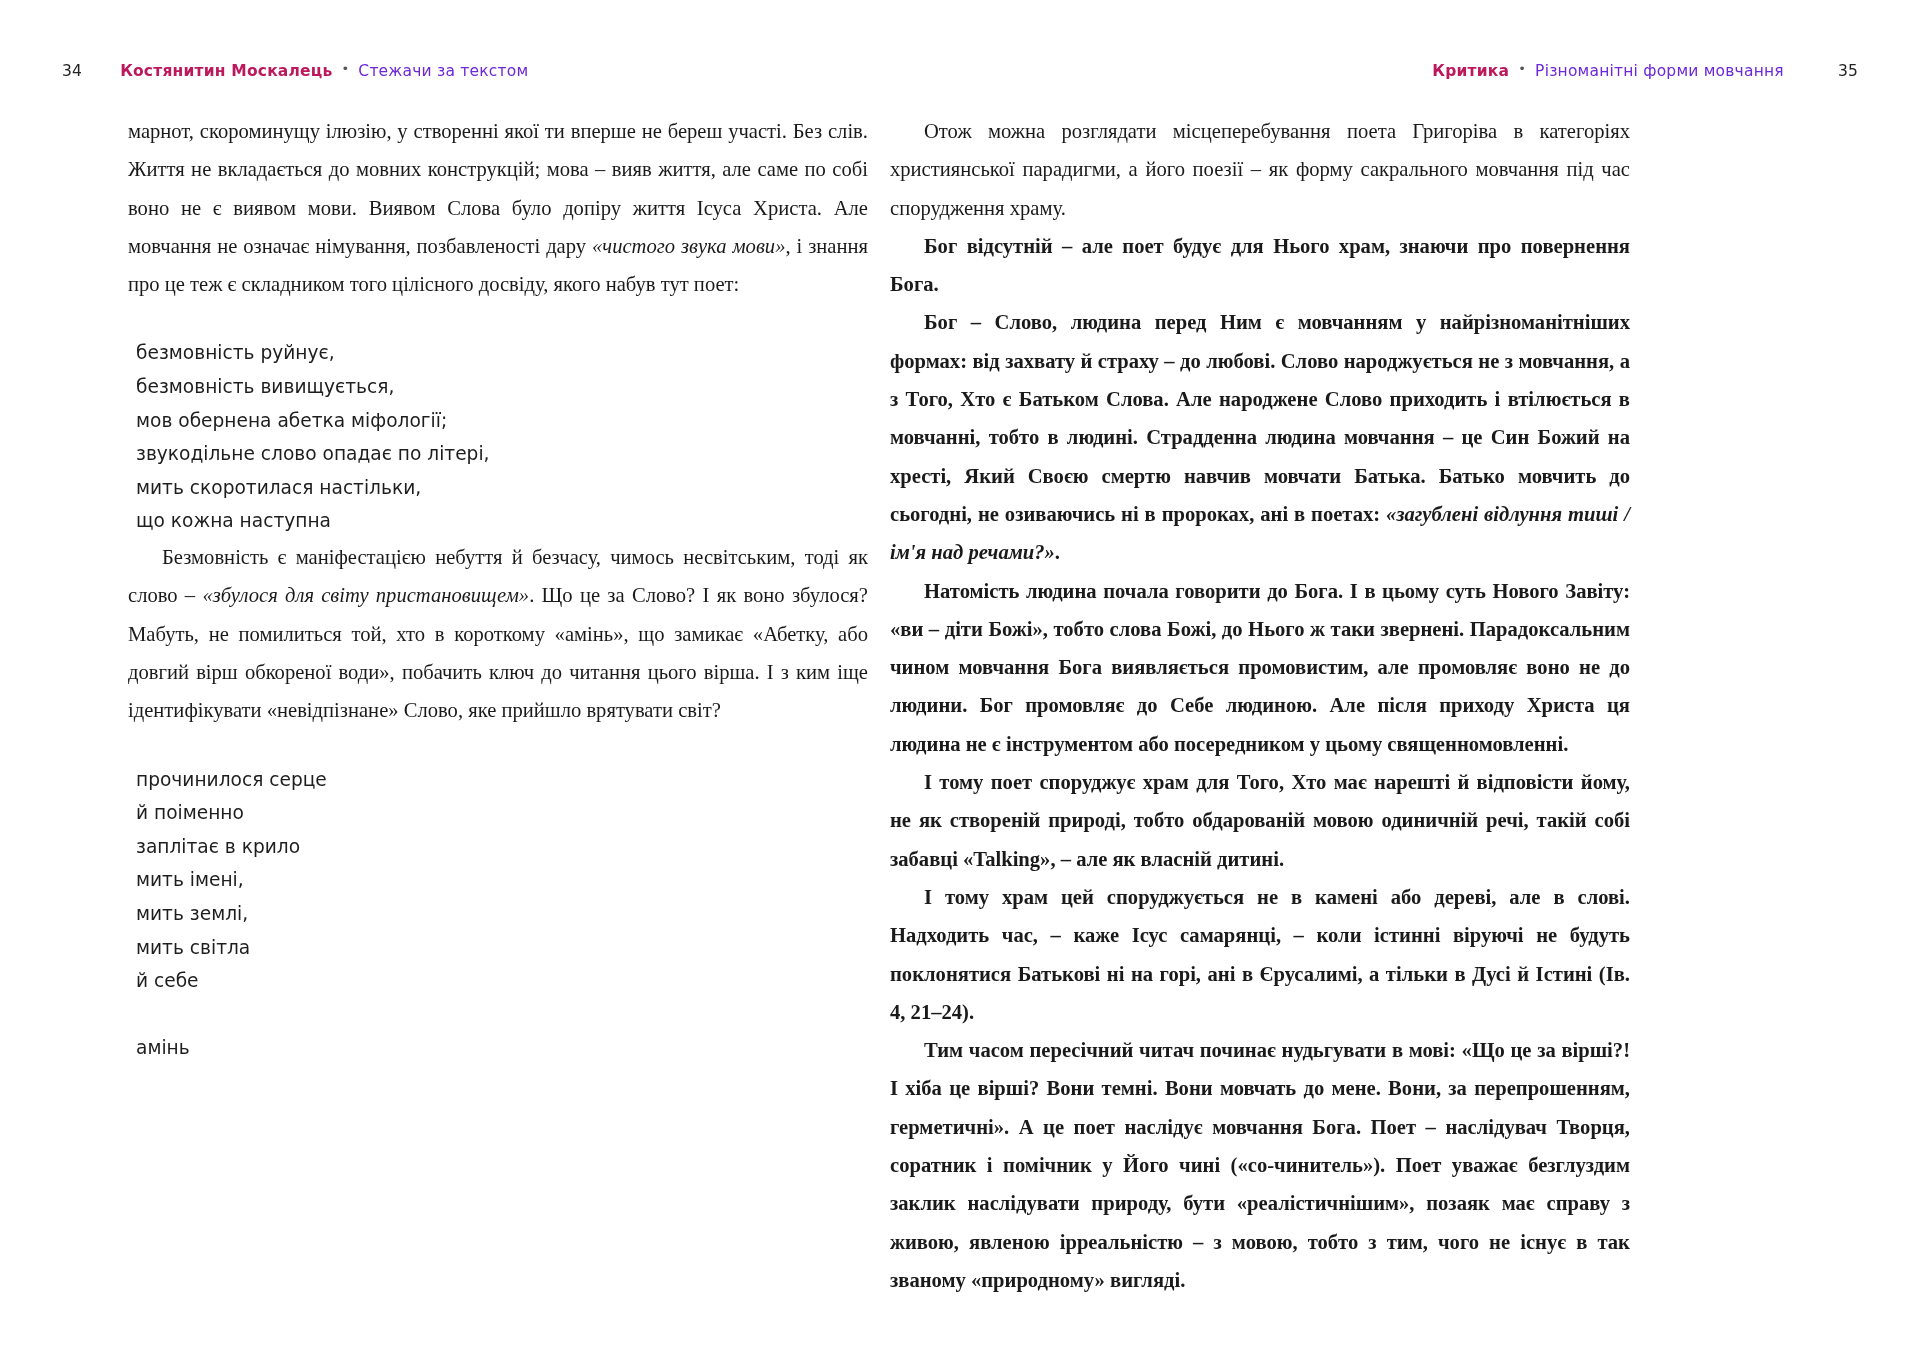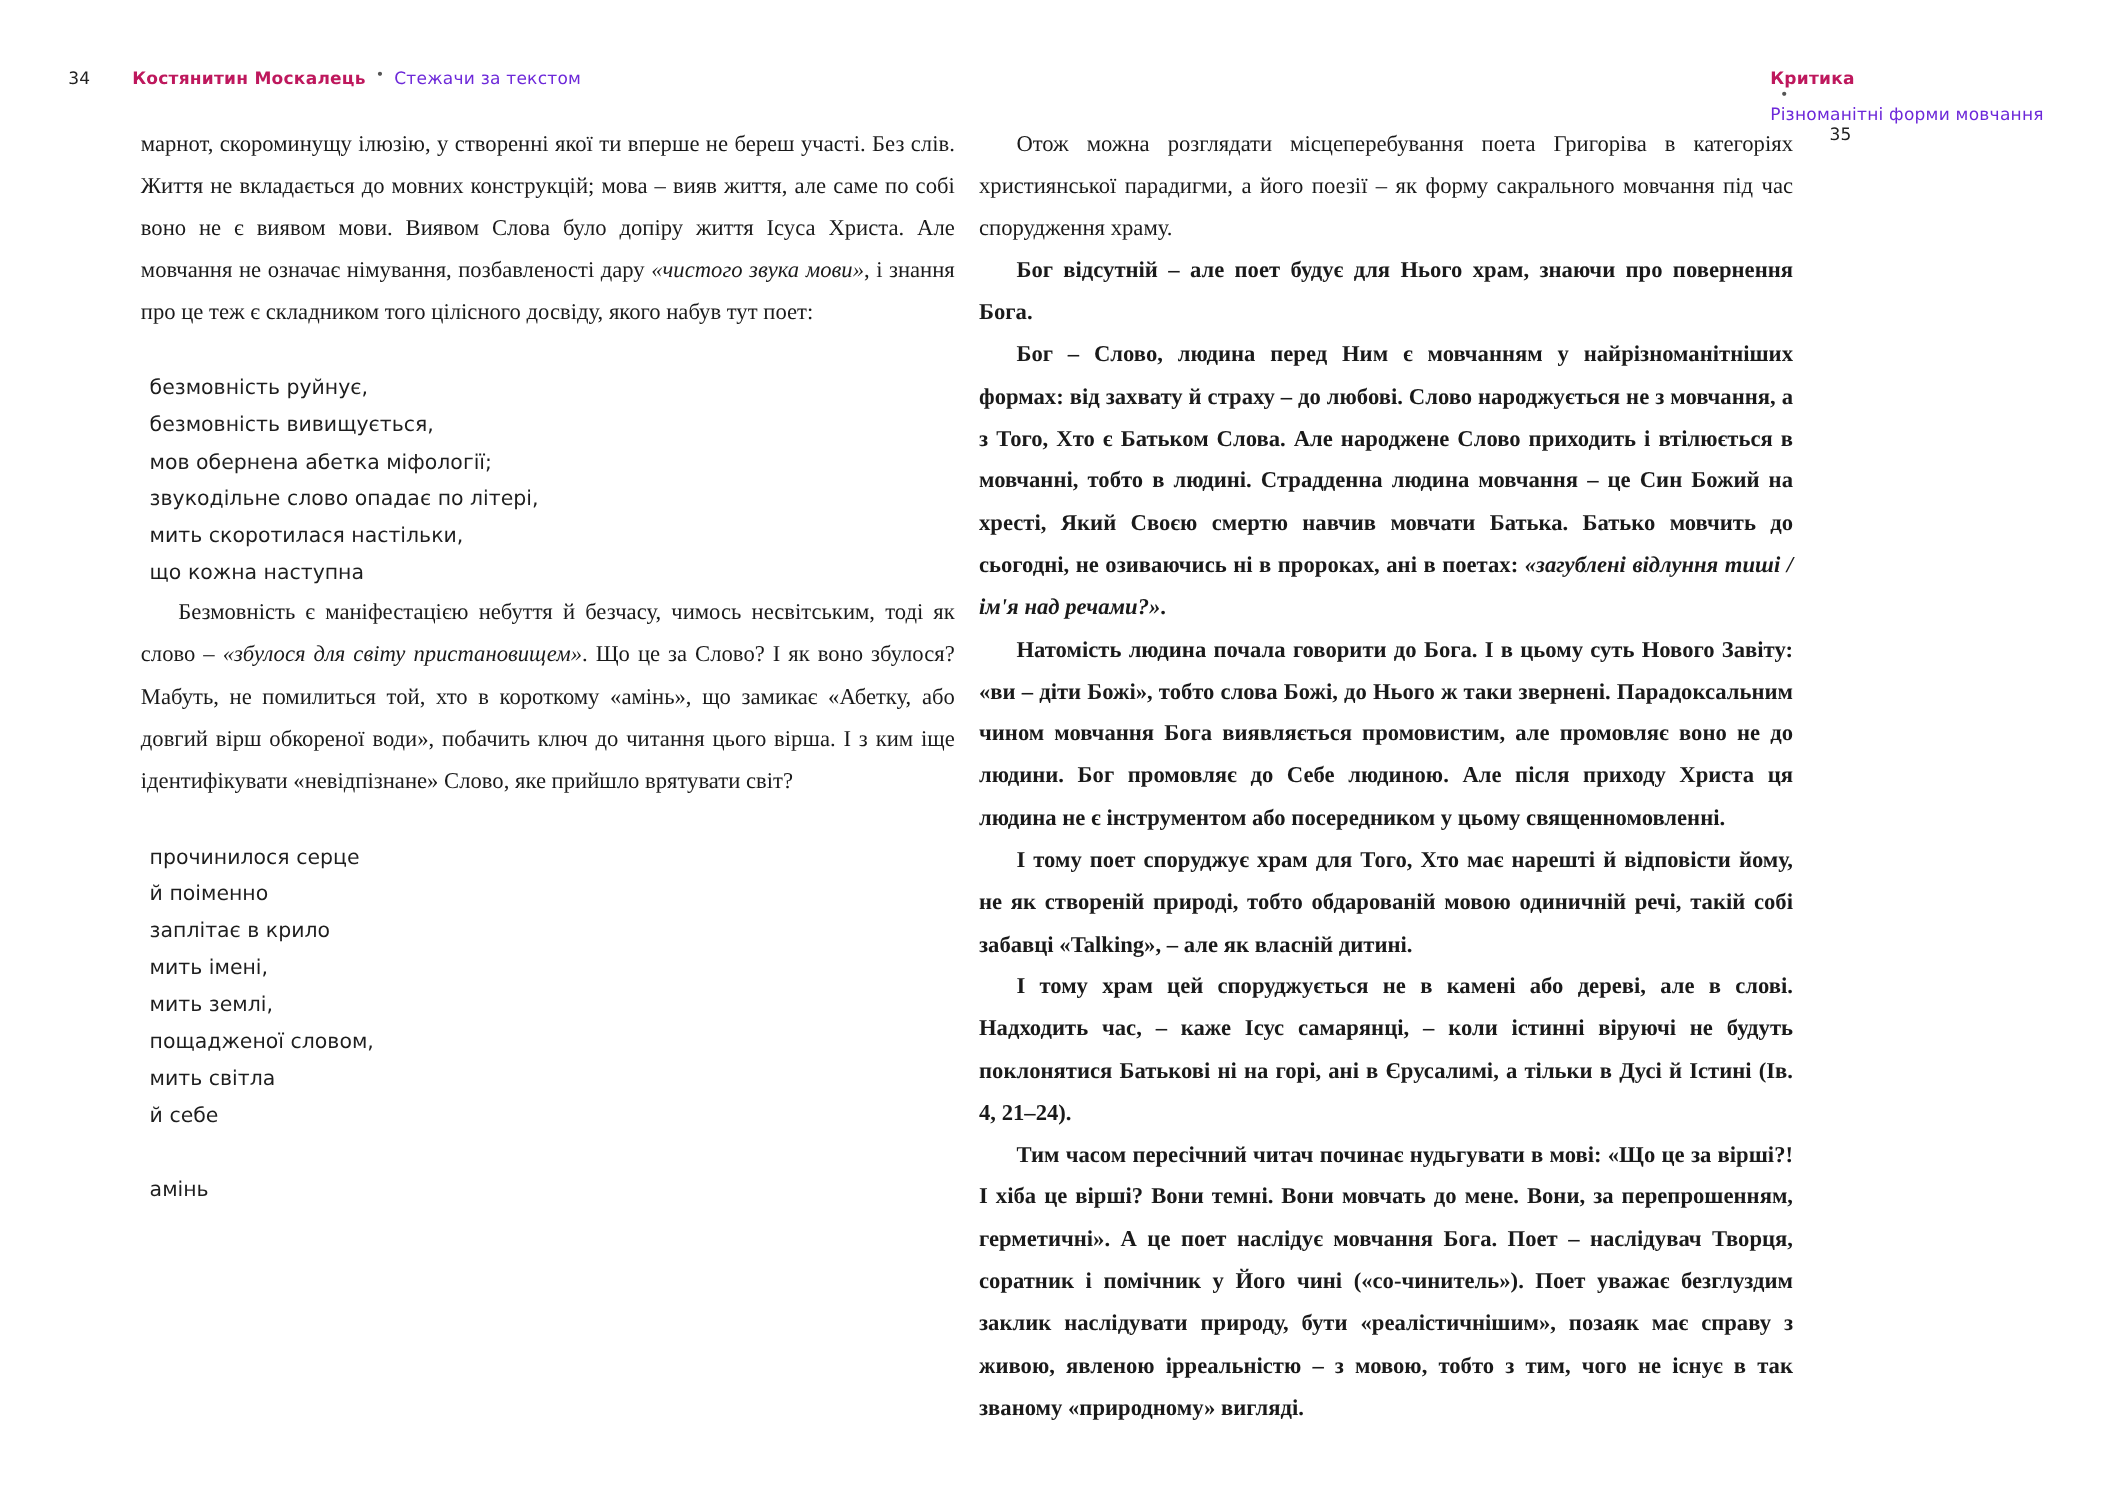--- a/index.html
+++ b/index.html
@@ -24,21 +24,21 @@
     height: 26px;
     display: flex;
     align-items: flex-start;
     font-family: "DejaVu Sans", "Liberation Sans", sans-serif;
     font-size: 15.5px;
     letter-spacing: 0.2px;
     color: #222222;
     white-space: nowrap;
   }
   .running-head.left  { left: 62px; }
-  .running-head.right { right: 62px; flex-direction: column; }
+  .running-head.right { right: 62px; }
 
   .folio {
     font-family: "DejaVu Sans", "Liberation Sans", sans-serif;
     font-size: 15.5px;
     color: #222222;
   }
   .rh-author {
     font-weight: 700;
     color: #be185d;
   }
@@ -129,21 +129,20 @@
     </div>
 
     <p class="body indent after-verse"><span>Безмовність є маніфестацією небуття й безчасу, чимось несвітським, тоді як слово – </span><em>«збулося для світу пристановищем»</em><span>. Що це за Слово? І як воно збулося? Мабуть, не помилиться той, хто в короткому «амінь», що замикає «Абетку, або довгий вірш обкореної води», побачить ключ до читання цього вірша. І з ким іще ідентифікувати «невідпізнане» Слово, яке прийшло врятувати світ?</span></p>
 
     <div class="verse">
       <div class="vline">прочинилося серце</div>
       <div class="vline">й поіменно</div>
       <div class="vline">заплітає в крило</div>
       <div class="vline">мить імені,</div>
       <div class="vline">мить землі,</div>
-      <div class="vline">пощадженої словом,</div>
       <div class="vline">мить світла</div>
       <div class="vline">й себе</div>
       <div class="vgap"></div>
       <div class="vline">амінь</div>
     </div>
 
   </div>
 
   <div class="column right-col">
 

